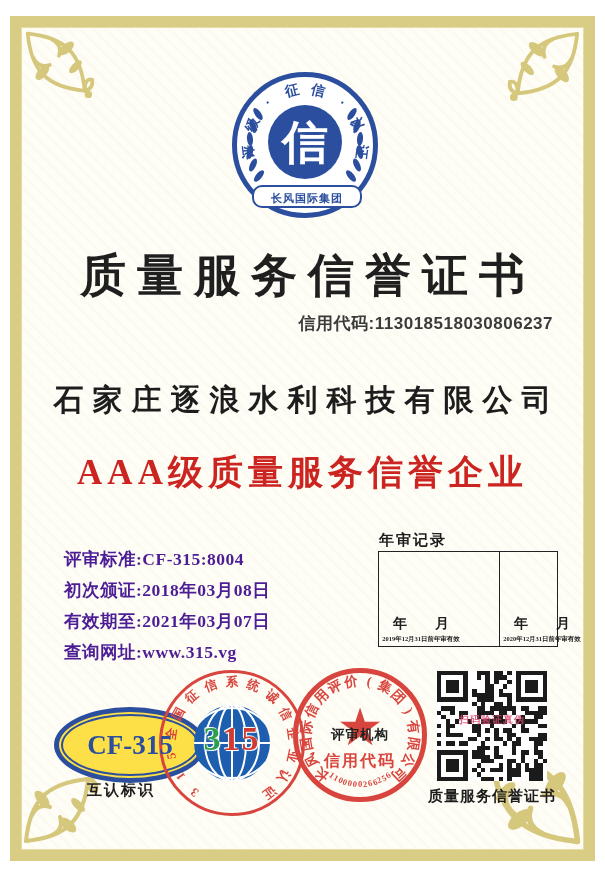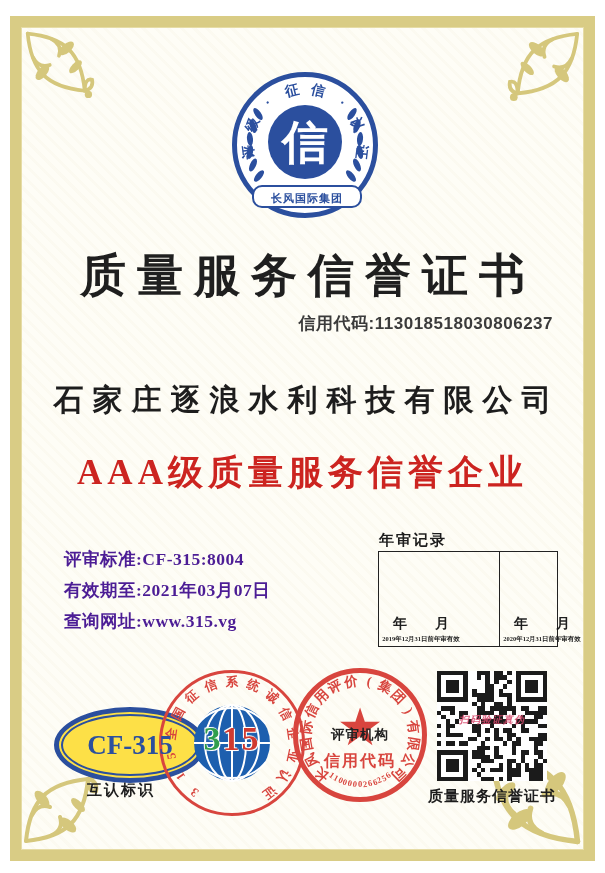--- a/index.html
+++ b/index.html
@@ -65,21 +65,21 @@
   .stamp .star{position:absolute;left:0;top:33px;width:100%;text-align:center;
                font-size:52px;line-height:1;color:#d8453e;}
   .stamp .org{position:absolute;left:0;top:58px;width:100%;text-align:center;
               font-size:13.5px;font-weight:bold;color:#222;letter-spacing:1px;}
   .stamp .seal-label{position:absolute;left:0;top:83px;width:100%;text-align:center;
               font-family:"Liberation Serif",serif;font-size:16px;font-weight:bold;color:#d8453e;letter-spacing:2px;}
   .stamp .serial-arc span{color:#d8453e;font-size:8.5px;font-family:"Liberation Serif",serif;}
   .qr{position:absolute;left:437px;top:671px;width:110px;height:110px;background:#fff;}
   .qr-pattern{position:absolute;inset:0;}
   .qr-overlay{position:absolute;left:0;top:42px;width:100%;text-align:center;
-              font-size:10px;font-weight:bold;color:#d84a6e;letter-spacing:1px;opacity:.85;font-style:italic;}
+              font-size:10px;font-weight:bold;color:#d84a6e;letter-spacing:1px;opacity:.85;}
   .qr-caption{position:absolute;left:428px;top:787px;width:128px;text-align:center;
               font-family:"Liberation Serif",serif;font-size:15px;font-weight:bold;color:#1d1d1d;letter-spacing:1px;}
 </style>
 </head>
 <body>
 
 <div class="page">
   <div class="frame"></div>
 
   <div class="flourish" style="left:24px;top:30px;">
@@ -193,20 +193,21 @@
     </div>
   </div>
 
   <div class="title">质量服务信誉证书</div>
   <div class="credit">信用代码:113018518030806237</div>
   <div class="company">石家庄逐浪水利科技有限公司</div>
   <div class="rating">AAA级质量服务信誉企业</div>
 
   <div class="details">
     <div>评审标准:CF-315:8004</div>
+    <div>初次颁证:2018年03月08日</div>
     <div>有效期至:2021年03月07日</div>
     <div>查询网址:www.315.vg</div>
   </div>
 
   <div class="annual-label">年审记录</div>
   <div class="annual-box">
     <div class="annual-cell">
       <div class="ym">年　　月</div>
       <div class="note">2019年12月31日前年审有效</div>
     </div>

